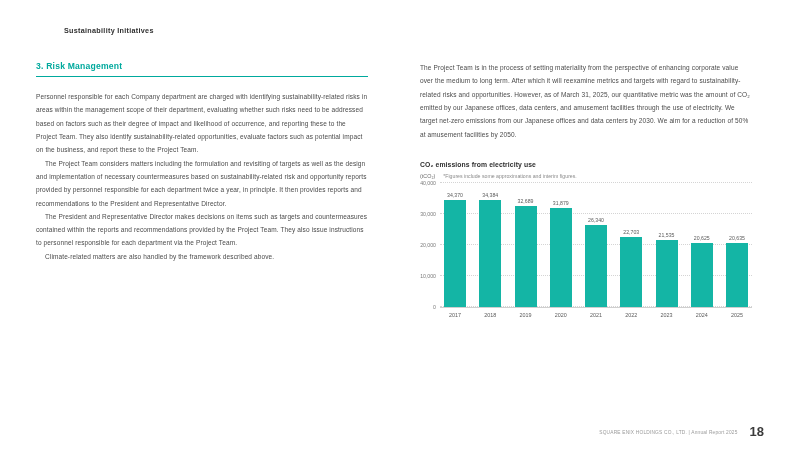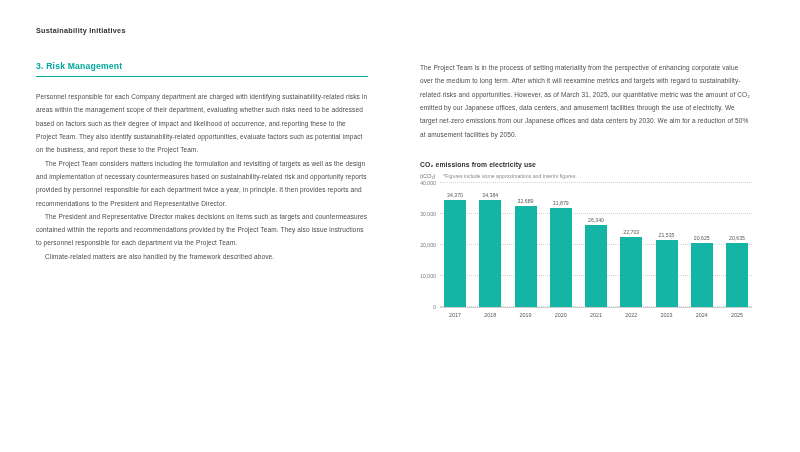--- a/index.html
+++ b/index.html
@@ -20,20 +20,21 @@
     height: 452px;
     box-sizing: border-box;
     padding: 26px 36px 18px 36px;
   }
   .running-head {
     font-size: 7.2px;
     font-weight: bold;
     letter-spacing: 0.3px;
     color: #2f2f2f;
     margin-bottom: 26px;
+    margin-left: 28px;
   }
   .columns {
     display: flex;
     gap: 52px;
   }
   .col {
     width: 332px;
     flex: 0 0 332px;
   }
   .sec-title {
@@ -258,14 +259,18 @@
             <div class="xtick">2022</div>
             <div class="xtick">2023</div>
             <div class="xtick">2024</div>
             <div class="xtick">2025</div>
           </div>
       </div>
     </div>
 
   </div>
 
+  <div class="footer">
+    <div class="footer-text">SQUARE ENIX HOLDINGS CO., LTD.   |   Annual Report 2025</div>
+    <div class="page-num">18</div>
+  </div>
 
 </div>
 
 </body></html>

